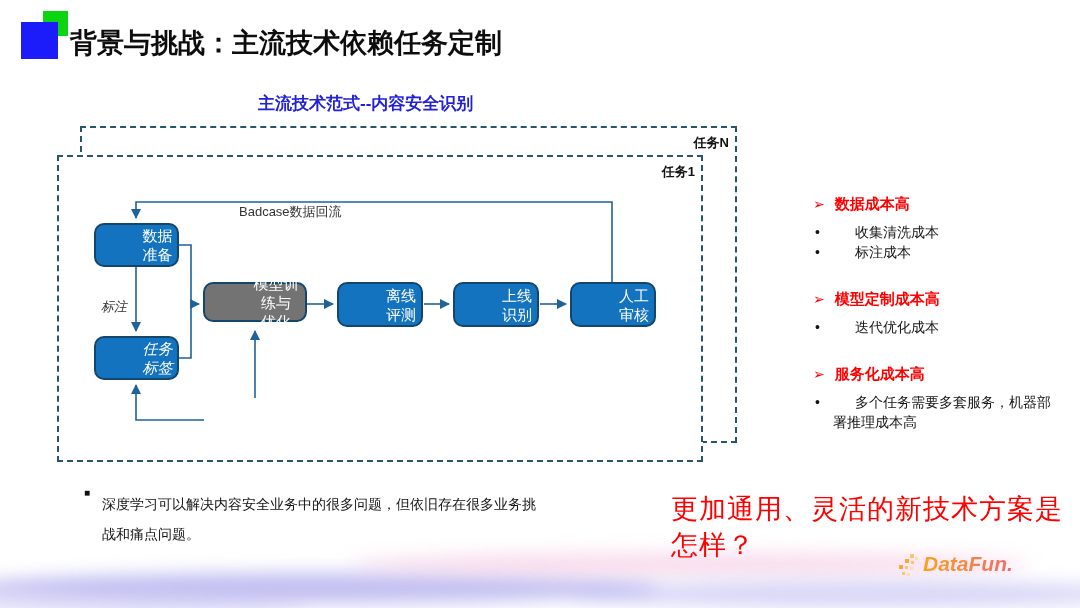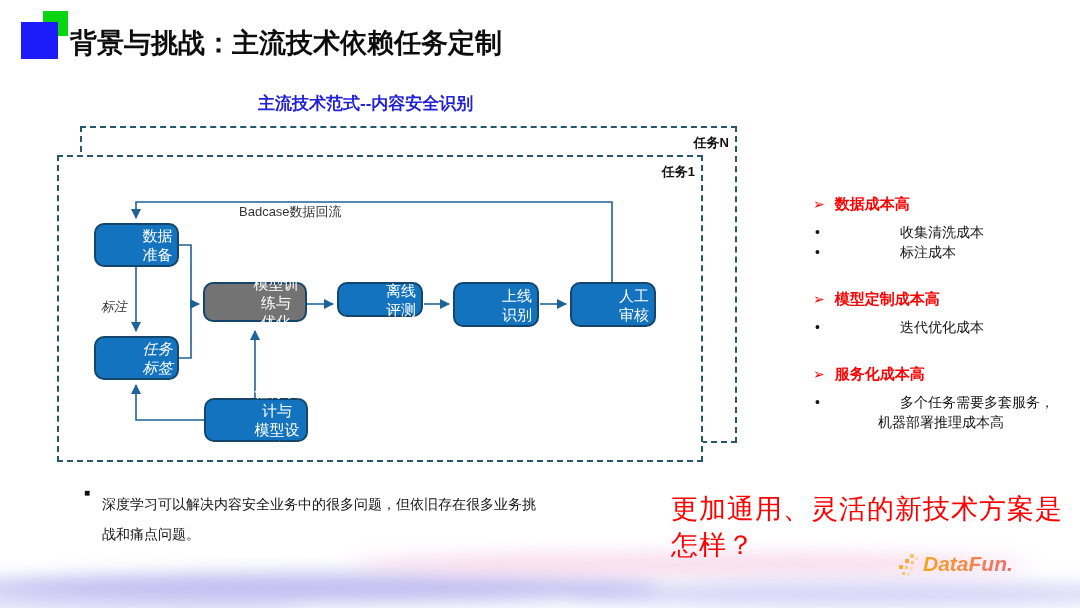--- a/index.html
+++ b/index.html
@@ -23,36 +23,36 @@
 
   
   .fbox { position:absolute; display:flex; flex-direction:column; align-items:center; justify-content:center;
           text-align:center; color:#ffffff; font-size:15px; line-height:19px;
           background:#1473BE; border:2px solid #14456B; border-radius:10px; z-index:4;padding-left:42px; }
   .fbox span { display:block; }
   .b-prep   { left:94px;  top:223px; width:85px;  height:44px; }
   .b-label  { left:94px;  top:336px; width:85px;  height:44px;font-style:italic; }
   .b-train  { left:203px; top:282px; width:104px; height:40px; background:#737373; }
   .b-design { left:204px; top:398px; width:104px; height:44px; }
-  .b-offline{ left:337px; top:282px; width:86px;  height:35px;align-items:flex-end; }
+  .b-offline{ left:337px; top:282px; width:86px;  height:45px;align-items:flex-end; }
   .b-online { left:453px; top:282px; width:86px;  height:45px; }
   .b-manual { left:570px; top:282px; width:86px;  height:45px; }
 
   .edge-lbl { position:absolute; font-size:13px; color:#333; z-index:4; }
   .lbl-badcase { left:239px; top:203px; }
   .lbl-annotate { left:101px; top:298px;font-style:italic; }
 
   
   .costs { position:absolute; left:813px; top:193px; width:250px; z-index:4; }
   .cost-group { margin-bottom:26px; }
   .cost-title { display:flex; align-items:baseline; color:#FE0000; font-weight:bold; font-size:15px; line-height:21px; margin-bottom:7px; }
   .cost-title .mk { margin-right:10px; font-size:14px; }
   .cost-sub { position:relative; padding-left:20px; font-size:14px; line-height:20px; color:#141414; }
   .cost-sub .dot { position:absolute; left:2px; top:0; }
-  .cost-sub .txt { display:block; text-indent:22px;margin-left:45px; }
+  .cost-sub .txt { display:block; text-indent:22px; }
 
   
   .summary { position:absolute; left:84px; top:478px; width:480px; display:flex; z-index:4; }
   .summary .sq { font-size:10px; line-height:30px; margin-right:12px; color:#111; }
   .summary .txt { width:445px; font-size:14px; line-height:30px; color:#141414;margin-top:11px; }
   .question { position:absolute; left:671px; top:491px; font-size:27px; letter-spacing:1px; color:#FE0000; z-index:4; }
 
   
   .wave { position:absolute; left:0; bottom:0; z-index:1; }
   .brand { position:absolute; left:897px; top:551px; display:flex; align-items:flex-start; z-index:4; }
@@ -123,24 +123,20 @@
 
   <div class="fbox b-prep">
     <span>数据准备</span>
   </div>
   <div class="fbox b-label">
     <span>任务标签</span>
   </div>
   <div class="fbox b-train">
     <span>模型训练与</span>
     <span>优化</span>
-  </div>
-  <div class="fbox b-design">
-    <span>任务设计与</span>
-    <span>模型设计</span>
   </div>
   <div class="fbox b-offline">
     <span>离线评测</span>
   </div>
   <div class="fbox b-online">
     <span>上线识别</span>
   </div>
   <div class="fbox b-manual">
     <span>人工审核</span>
   </div>

